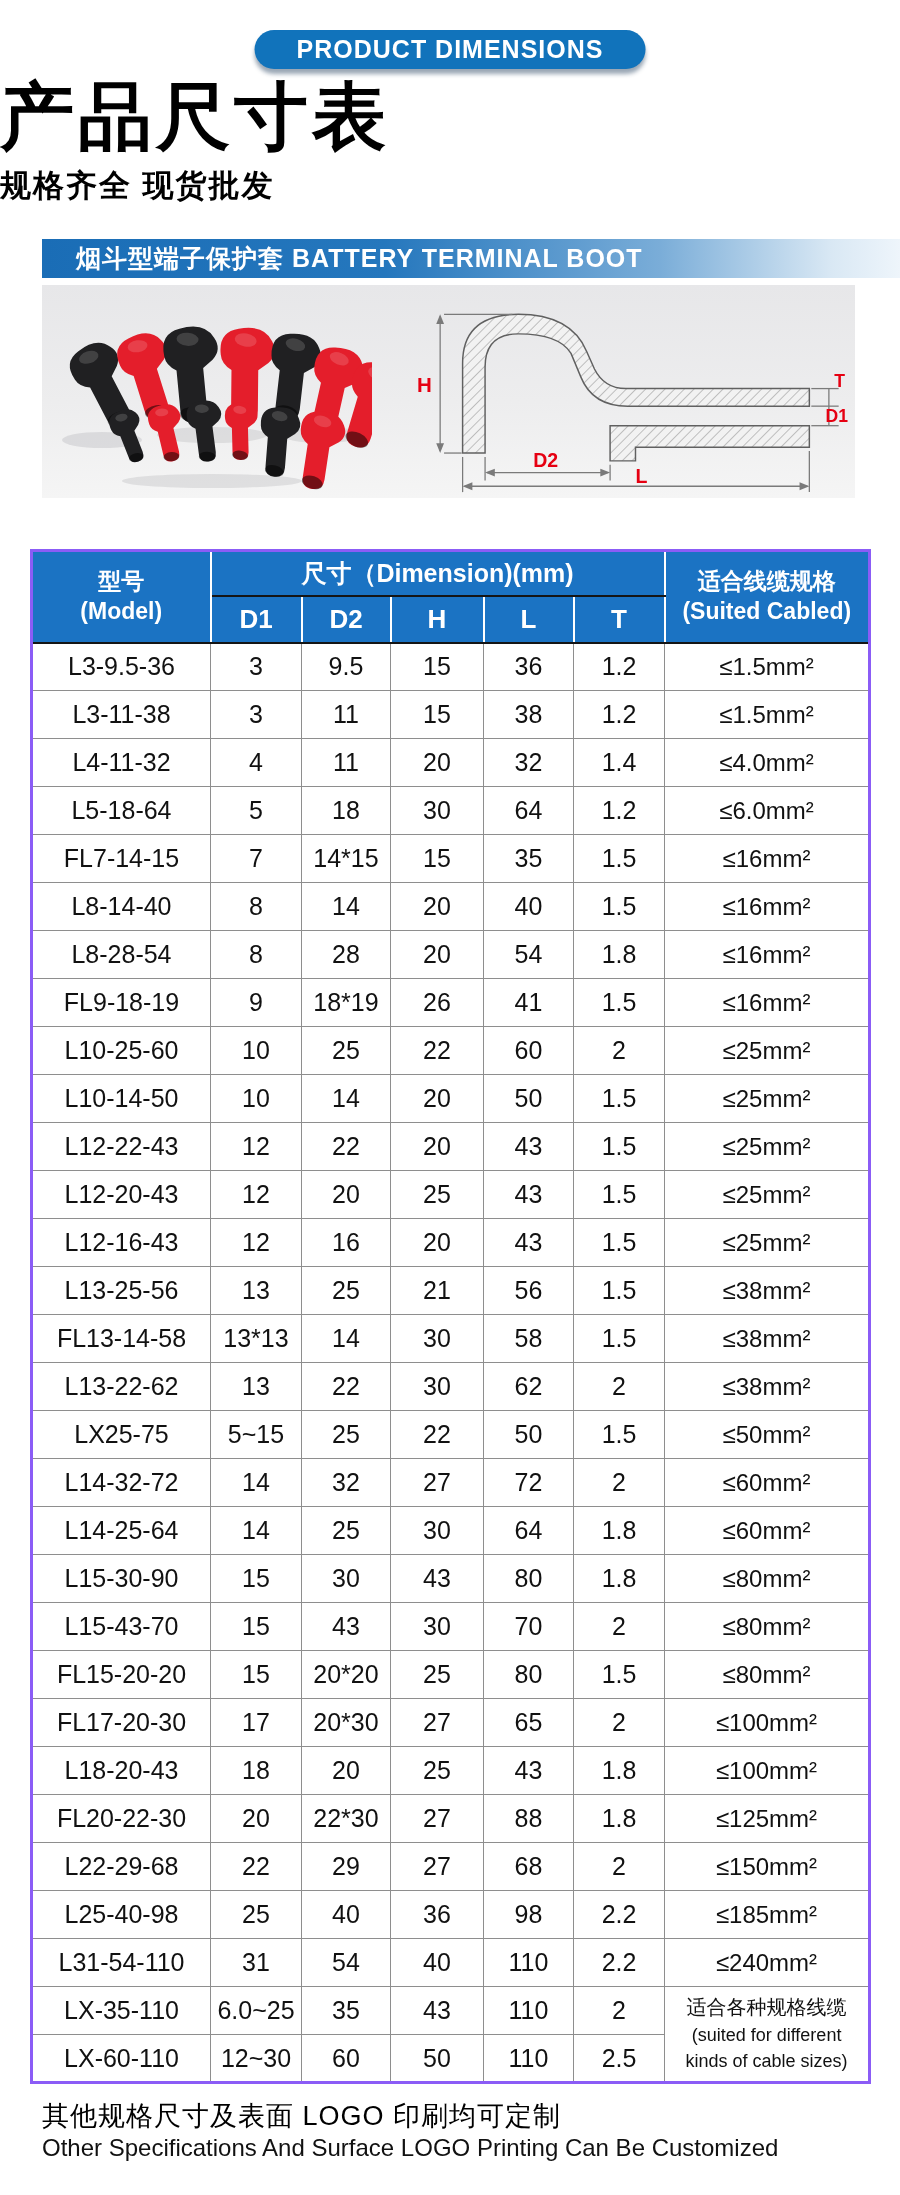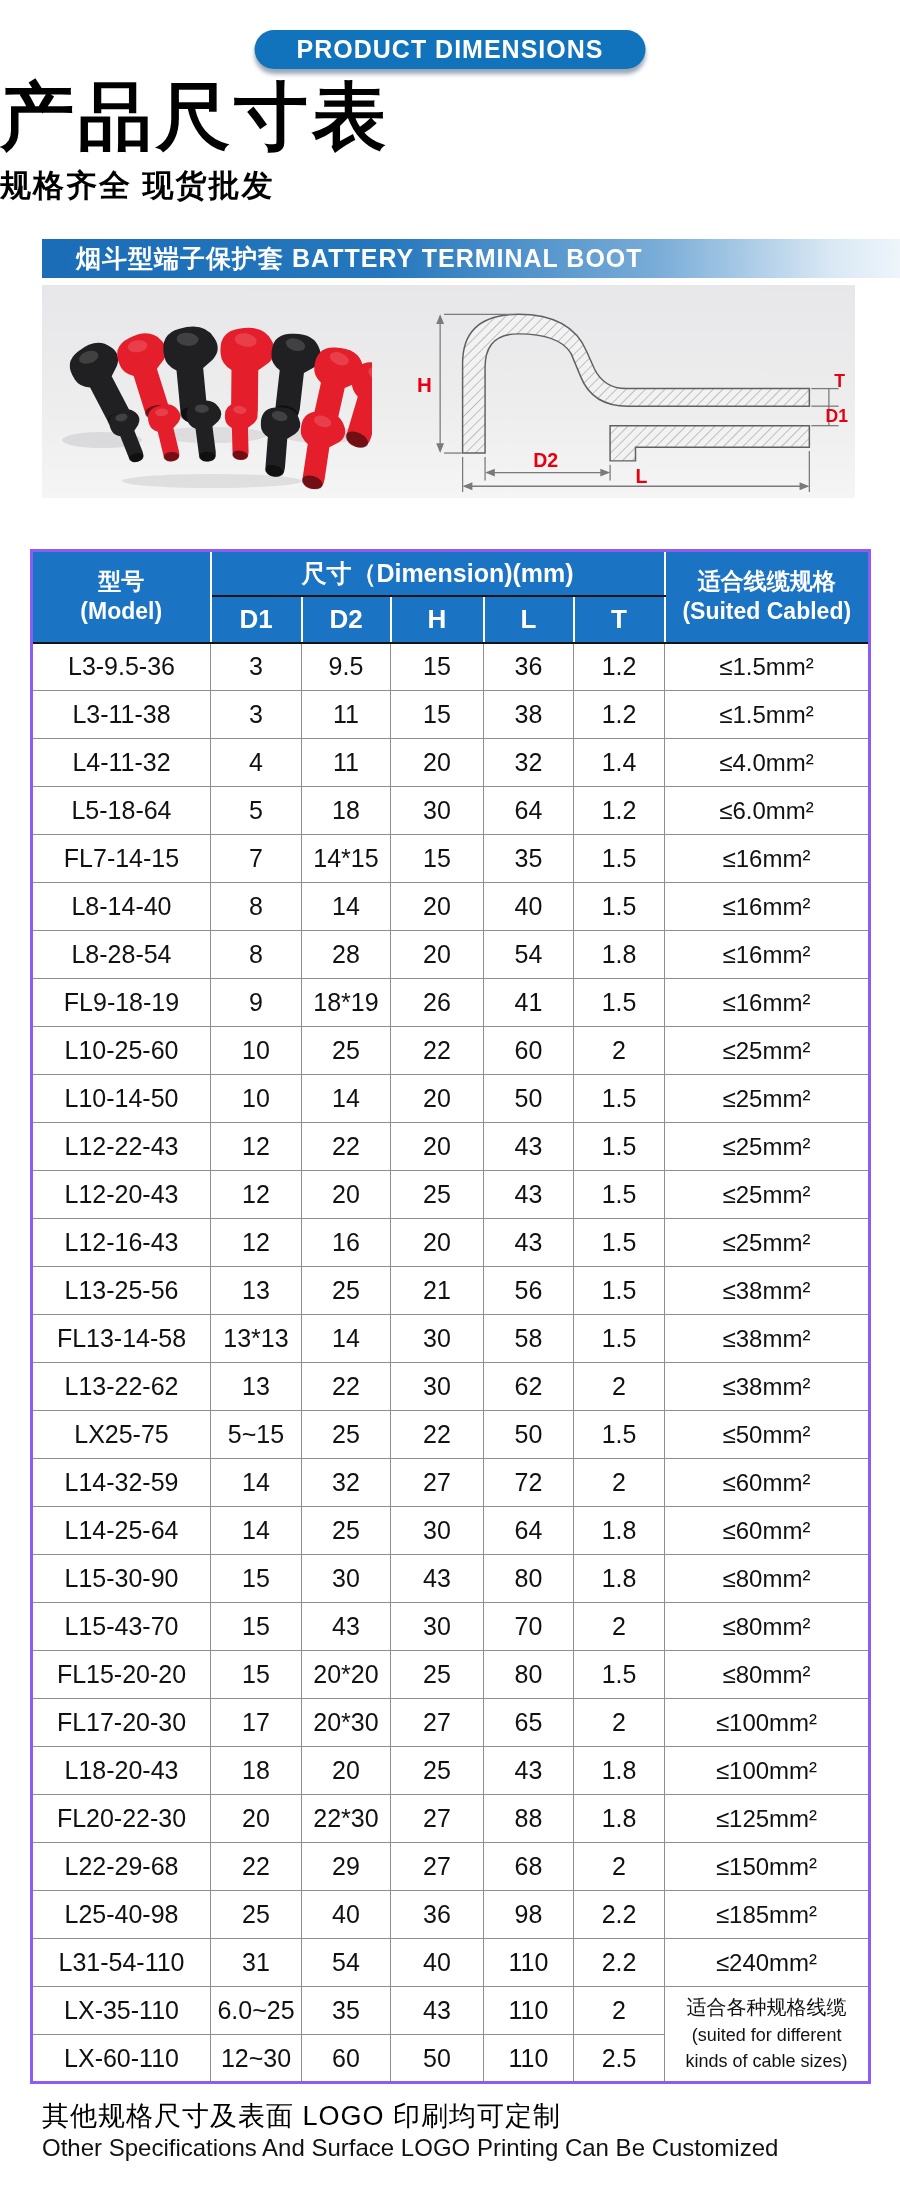--- a/index.html
+++ b/index.html
@@ -355,21 +355,21 @@
         <tr>
           <td>LX25-75</td>
           <td>5~15</td>
           <td>25</td>
           <td>22</td>
           <td>50</td>
           <td>1.5</td>
           <td class="suited-cell">≤50mm²</td>
         </tr>
         <tr>
-          <td>L14-32-59</td>
+          <td>L14-32-72</td>
           <td>14</td>
           <td>32</td>
           <td>27</td>
           <td>72</td>
           <td>2</td>
           <td class="suited-cell">≤60mm²</td>
         </tr>
         <tr>
           <td>L14-25-64</td>
           <td>14</td>

